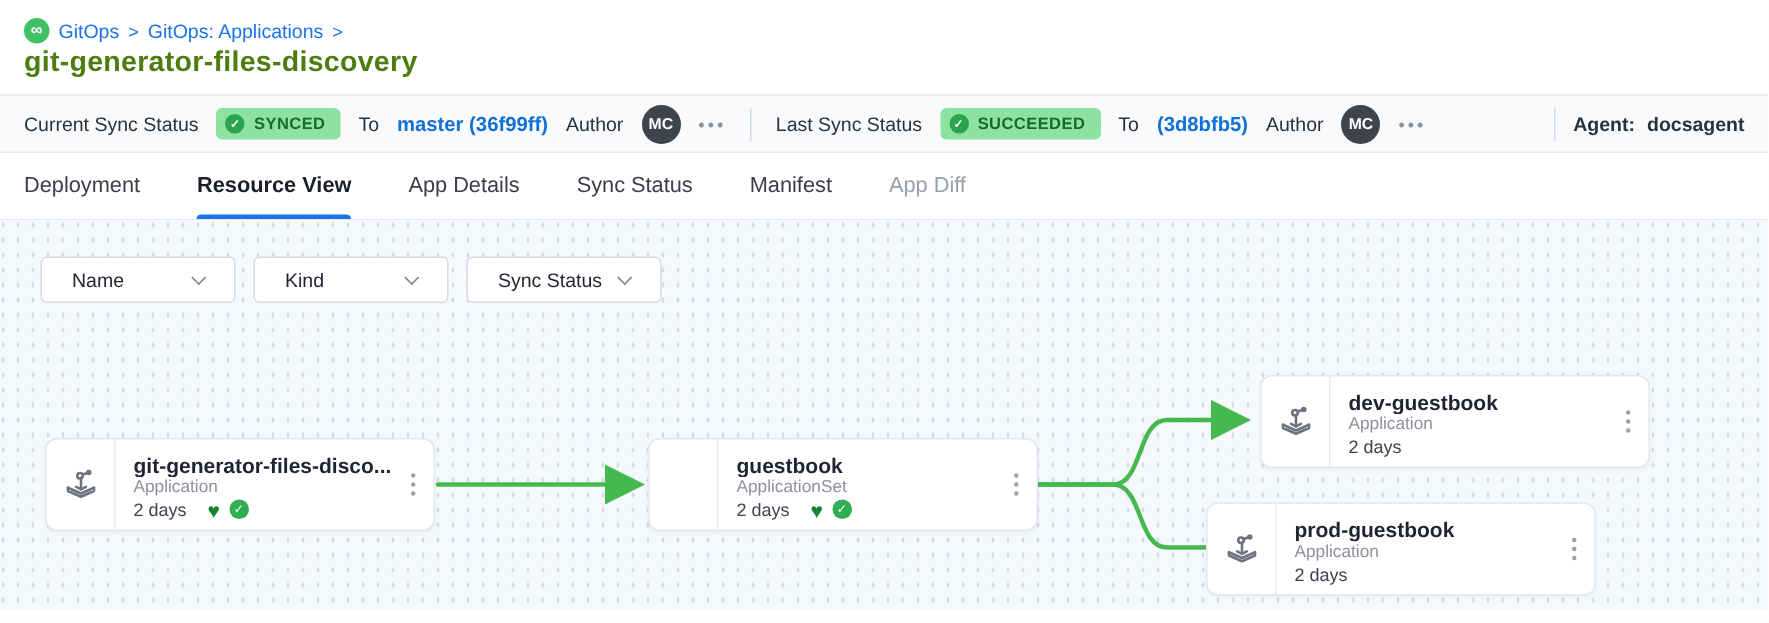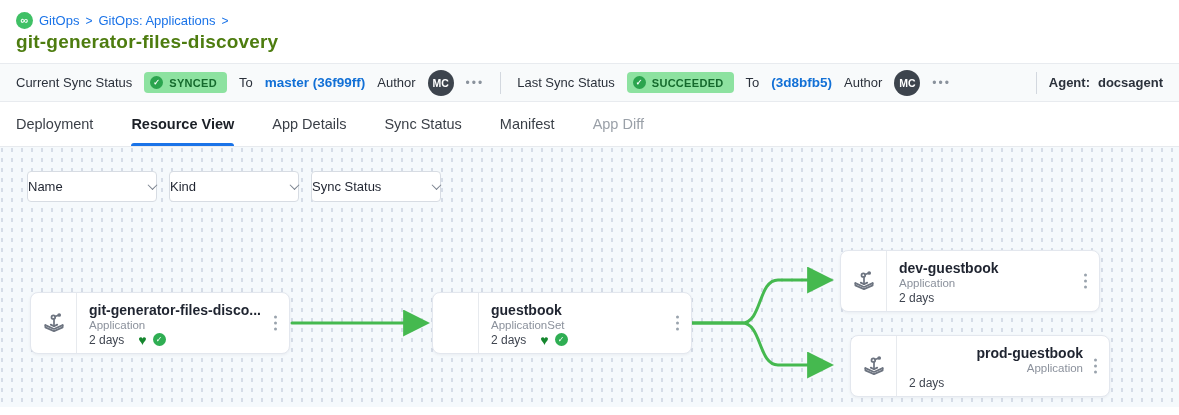--- a/index.html
+++ b/index.html
@@ -54,21 +54,21 @@
 
   
   .graph {
     position:relative; height:260px; background:#f5f9fc;
     background-image:radial-gradient(1.2px 2.4px at 2px 3px, #d5dce7 85%, transparent 86%);
     background-size:10px 10px;
   }
   .filters { position:absolute; left:27px; top:24px; display:flex; gap:12px; }
   .filter {
     width:130px; height:31px; background:#fff; border:1px solid #d7dce3; border-radius:4px;
-    display:flex; align-items:center; justify-content:space-between; padding:0 0;
+    display:flex; align-items:center; justify-content:space-between; padding:0 20px;
     font-size:13px; color:#1f2430; cursor:pointer;
   }
   .filter.wide { width:135px; }
   .chev { width:7px; height:7px; border-right:1.6px solid #7a828e; border-bottom:1.6px solid #7a828e; transform:rotate(45deg) translate(-1px,-1px); }
 
   .edges { position:absolute; inset:0; pointer-events:none; }
 
   .node {
     position:absolute; width:260px; height:62px; background:#fff; border:1px solid #e3e7ee;
     border-radius:8px; box-shadow:0 1px 3px rgba(30,40,60,.06); display:flex; cursor:pointer;
@@ -237,21 +237,21 @@
           <span>2 days</span>
         </div>
       </div>
       <button class="kebab">
           <i></i>
           <i></i>
           <i></i>
         </button>
     </div>
 
-    <div class="node" style="left:850px; top:188px;text-align:right;">
+    <div class="node" style="left:804px; top:188px;">
       <div class="node-icon-col">
         <svg width="26" height="26" viewBox="0 0 24 24">
           <g fill="none" stroke="#6d7480" stroke-width="1.6" stroke-linecap="round" stroke-linejoin="round">
             <path d="M4 14 L12 17.5 L20 14"></path>
             <path d="M4 14 V16 L12 19.5 L20 16 V14"></path>
             <path d="M9 13.5 L12 15 L15 13.5"></path>
             <path d="M12 15 V8"></path>
             <circle cx="11.4" cy="6.6" r="1.7"></circle>
             <path d="M13 6 L16 4.8"></path>
             <circle cx="16.8" cy="4.6" r="0.9"></circle>

